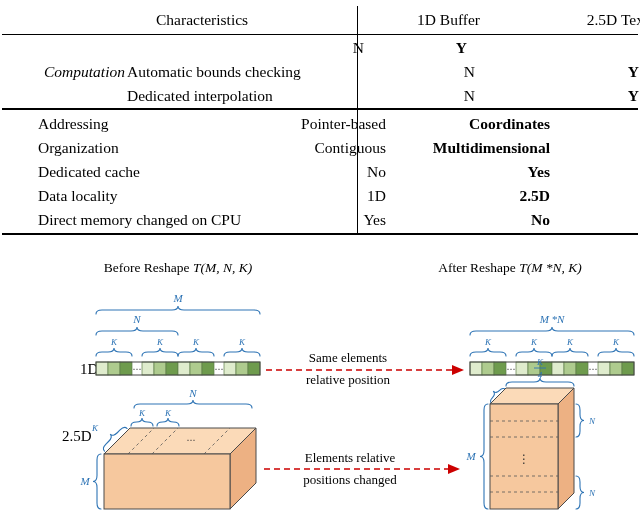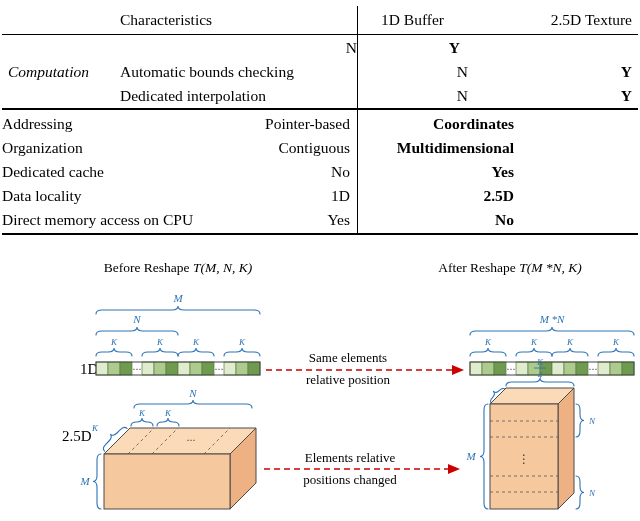--- a/index.html
+++ b/index.html
@@ -1,21 +1,21 @@
 <!DOCTYPE html>
 <html><head>
 <meta charset="utf-8">
 <style>
   * { margin:0; padding:0; box-sizing:border-box; }
   html,body { background:#ffffff; }
   body { width:640px; height:521px; font-family:"Liberation Serif", serif; color:#000; }
   .page { position:relative; width:640px; height:521px; overflow:hidden; background:#fff; }
 
   
-  .ptable { position:relative; width:640px; height:241px; font-size:15.5px; padding-top:6px; }
+  .ptable { position:relative; width:640px; height:241px; font-size:15.5px; padding-top:6px;padding-left:36px; }
   .thead { display:grid; grid-template-columns:118px 239px 111px 172px; height:28px; line-height:28px; }
   .tgroup { display:flex; padding:2px 0; }
   .glabel { width:118px; display:flex; align-items:center; padding-left:8px;font-style:italic; }
   .grows  { flex:1; }
   .trow { display:grid; grid-template-columns:239px 111px 172px; height:24px; line-height:24px; }
   .c-char { padding-left:2px; }
   .c-v1 { text-align:right; }
   .c-v2 { text-align:right; padding-right:8px; font-weight:bold; }
   .thead .c-char { padding-left:2px; }
   .thead .c-v1 { text-align:center; }
@@ -93,21 +93,21 @@
           <div class="c-char">Dedicated cache</div>
           <div class="c-v1">No</div>
           <div class="c-v2">Yes</div>
         </div>
         <div class="trow">
           <div class="c-char">Data locality</div>
           <div class="c-v1">1D</div>
           <div class="c-v2">2.5D</div>
         </div>
         <div class="trow">
-          <div class="c-char">Direct memory access on CPU</div>
+          <div class="c-char">Direct memory changed on CPU</div>
           <div class="c-v1">Yes</div>
           <div class="c-v2">No</div>
         </div>
       </div>
     </div>
 
     <div class="hrule rule1"></div>
     <div class="hrule rule2"></div>
     <div class="hrule rule3"></div>
     <div class="vline"></div>

